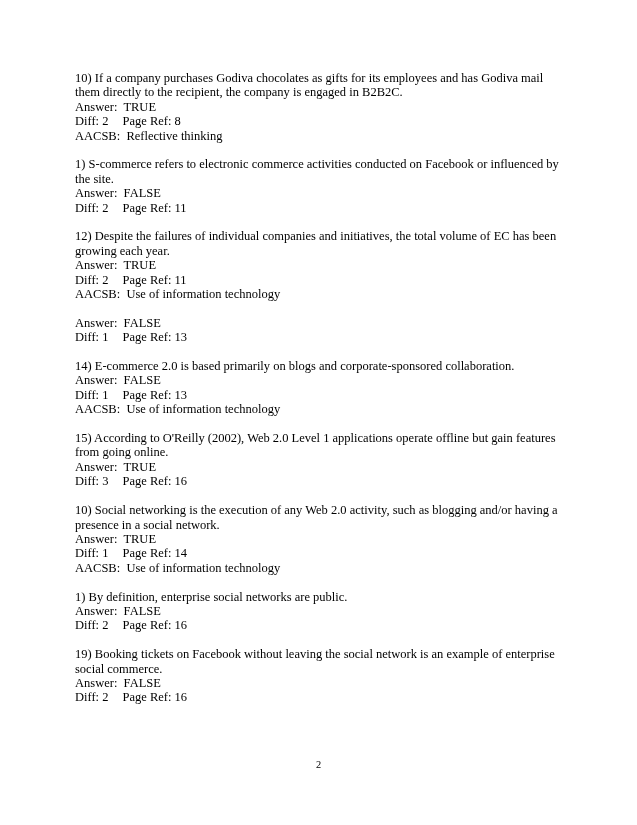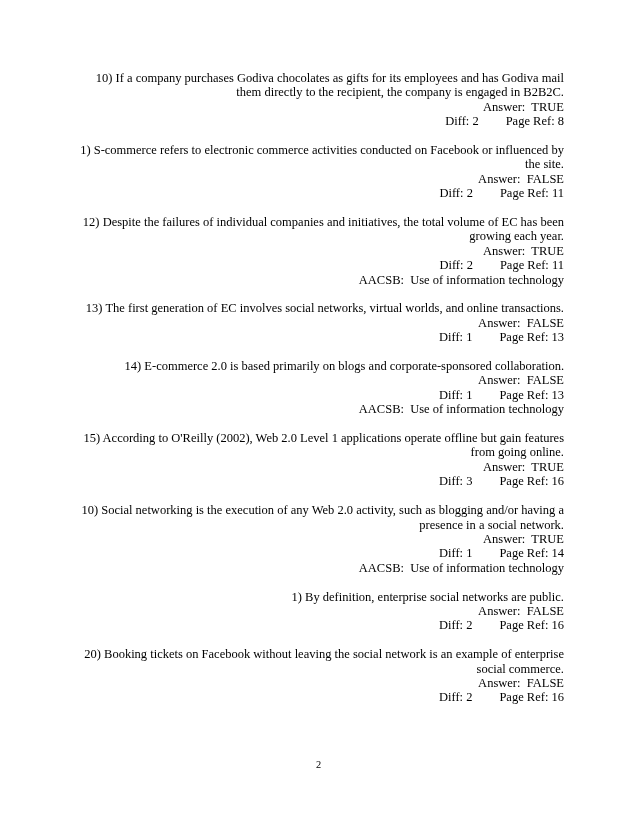--- a/index.html
+++ b/index.html
@@ -21,62 +21,61 @@
     position: absolute;
     left: 75px;
     top: 71px;
     width: 489px;
   }
   .question {
     margin: 0 0 14.4px 0;
   }
   .line {
     white-space: pre-wrap;
-    text-align: right;
   }
   .diff-line .page-ref {
-    margin-left: 27px;
+    margin-left: 14px;
   }
   .footer {
     position: absolute;
     left: 0;
     top: 758px;
     width: 637px;
     text-align: center;
     font-size: 10.4px;
     line-height: 13.2px;
   }
 </style>
 </head>
 <body>
 
 <div class="content">
   <div id="question-list">
   <div class="question">
     <div class="line">10) If a company purchases Godiva chocolates as gifts for its employees and has Godiva mail them directly to the recipient, the company is engaged in B2B2C.</div>
     <div class="line">Answer:  TRUE</div>
     <div class="line diff-line"><span>Diff: 2</span><span class="page-ref">Page Ref: 8</span></div>
+    <div class="line">AACSB:  Reflective thinking</div>
   </div>
 
   <div class="question">
     <div class="line">1) S-commerce refers to electronic commerce activities conducted on Facebook or influenced by the site.</div>
     <div class="line">Answer:  FALSE</div>
     <div class="line diff-line"><span>Diff: 2</span><span class="page-ref">Page Ref: 11</span></div>
 
   </div>
 
   <div class="question">
     <div class="line">12) Despite the failures of individual companies and initiatives, the total volume of EC has been growing each year.</div>
     <div class="line">Answer:  TRUE</div>
     <div class="line diff-line"><span>Diff: 2</span><span class="page-ref">Page Ref: 11</span></div>
     <div class="line">AACSB:  Use of information technology</div>
   </div>
 
   <div class="question">
-    <div class="line">13) The first generation of EC involves social networks, virtual worlds, and online transactions.</div>
     <div class="line">Answer:  FALSE</div>
     <div class="line diff-line"><span>Diff: 1</span><span class="page-ref">Page Ref: 13</span></div>
 
   </div>
 
   <div class="question">
     <div class="line">14) E-commerce 2.0 is based primarily on blogs and corporate-sponsored collaboration.</div>
     <div class="line">Answer:  FALSE</div>
     <div class="line diff-line"><span>Diff: 1</span><span class="page-ref">Page Ref: 13</span></div>
     <div class="line">AACSB:  Use of information technology</div>
@@ -97,21 +96,21 @@
   </div>
 
   <div class="question">
     <div class="line">1) By definition, enterprise social networks are public.</div>
     <div class="line">Answer:  FALSE</div>
     <div class="line diff-line"><span>Diff: 2</span><span class="page-ref">Page Ref: 16</span></div>
 
   </div>
 
   <div class="question">
-    <div class="line">20) Booking tickets on Facebook without leaving the social network is an example of enterprise social commerce.</div>
+    <div class="line">19) Booking tickets on Facebook without leaving the social network is an example of enterprise social commerce.</div>
     <div class="line">Answer:  FALSE</div>
     <div class="line diff-line"><span>Diff: 2</span><span class="page-ref">Page Ref: 16</span></div>
 
   </div>
 </div>
 </div>
 
 <div class="footer">
   <div>2</div>
 </div>

